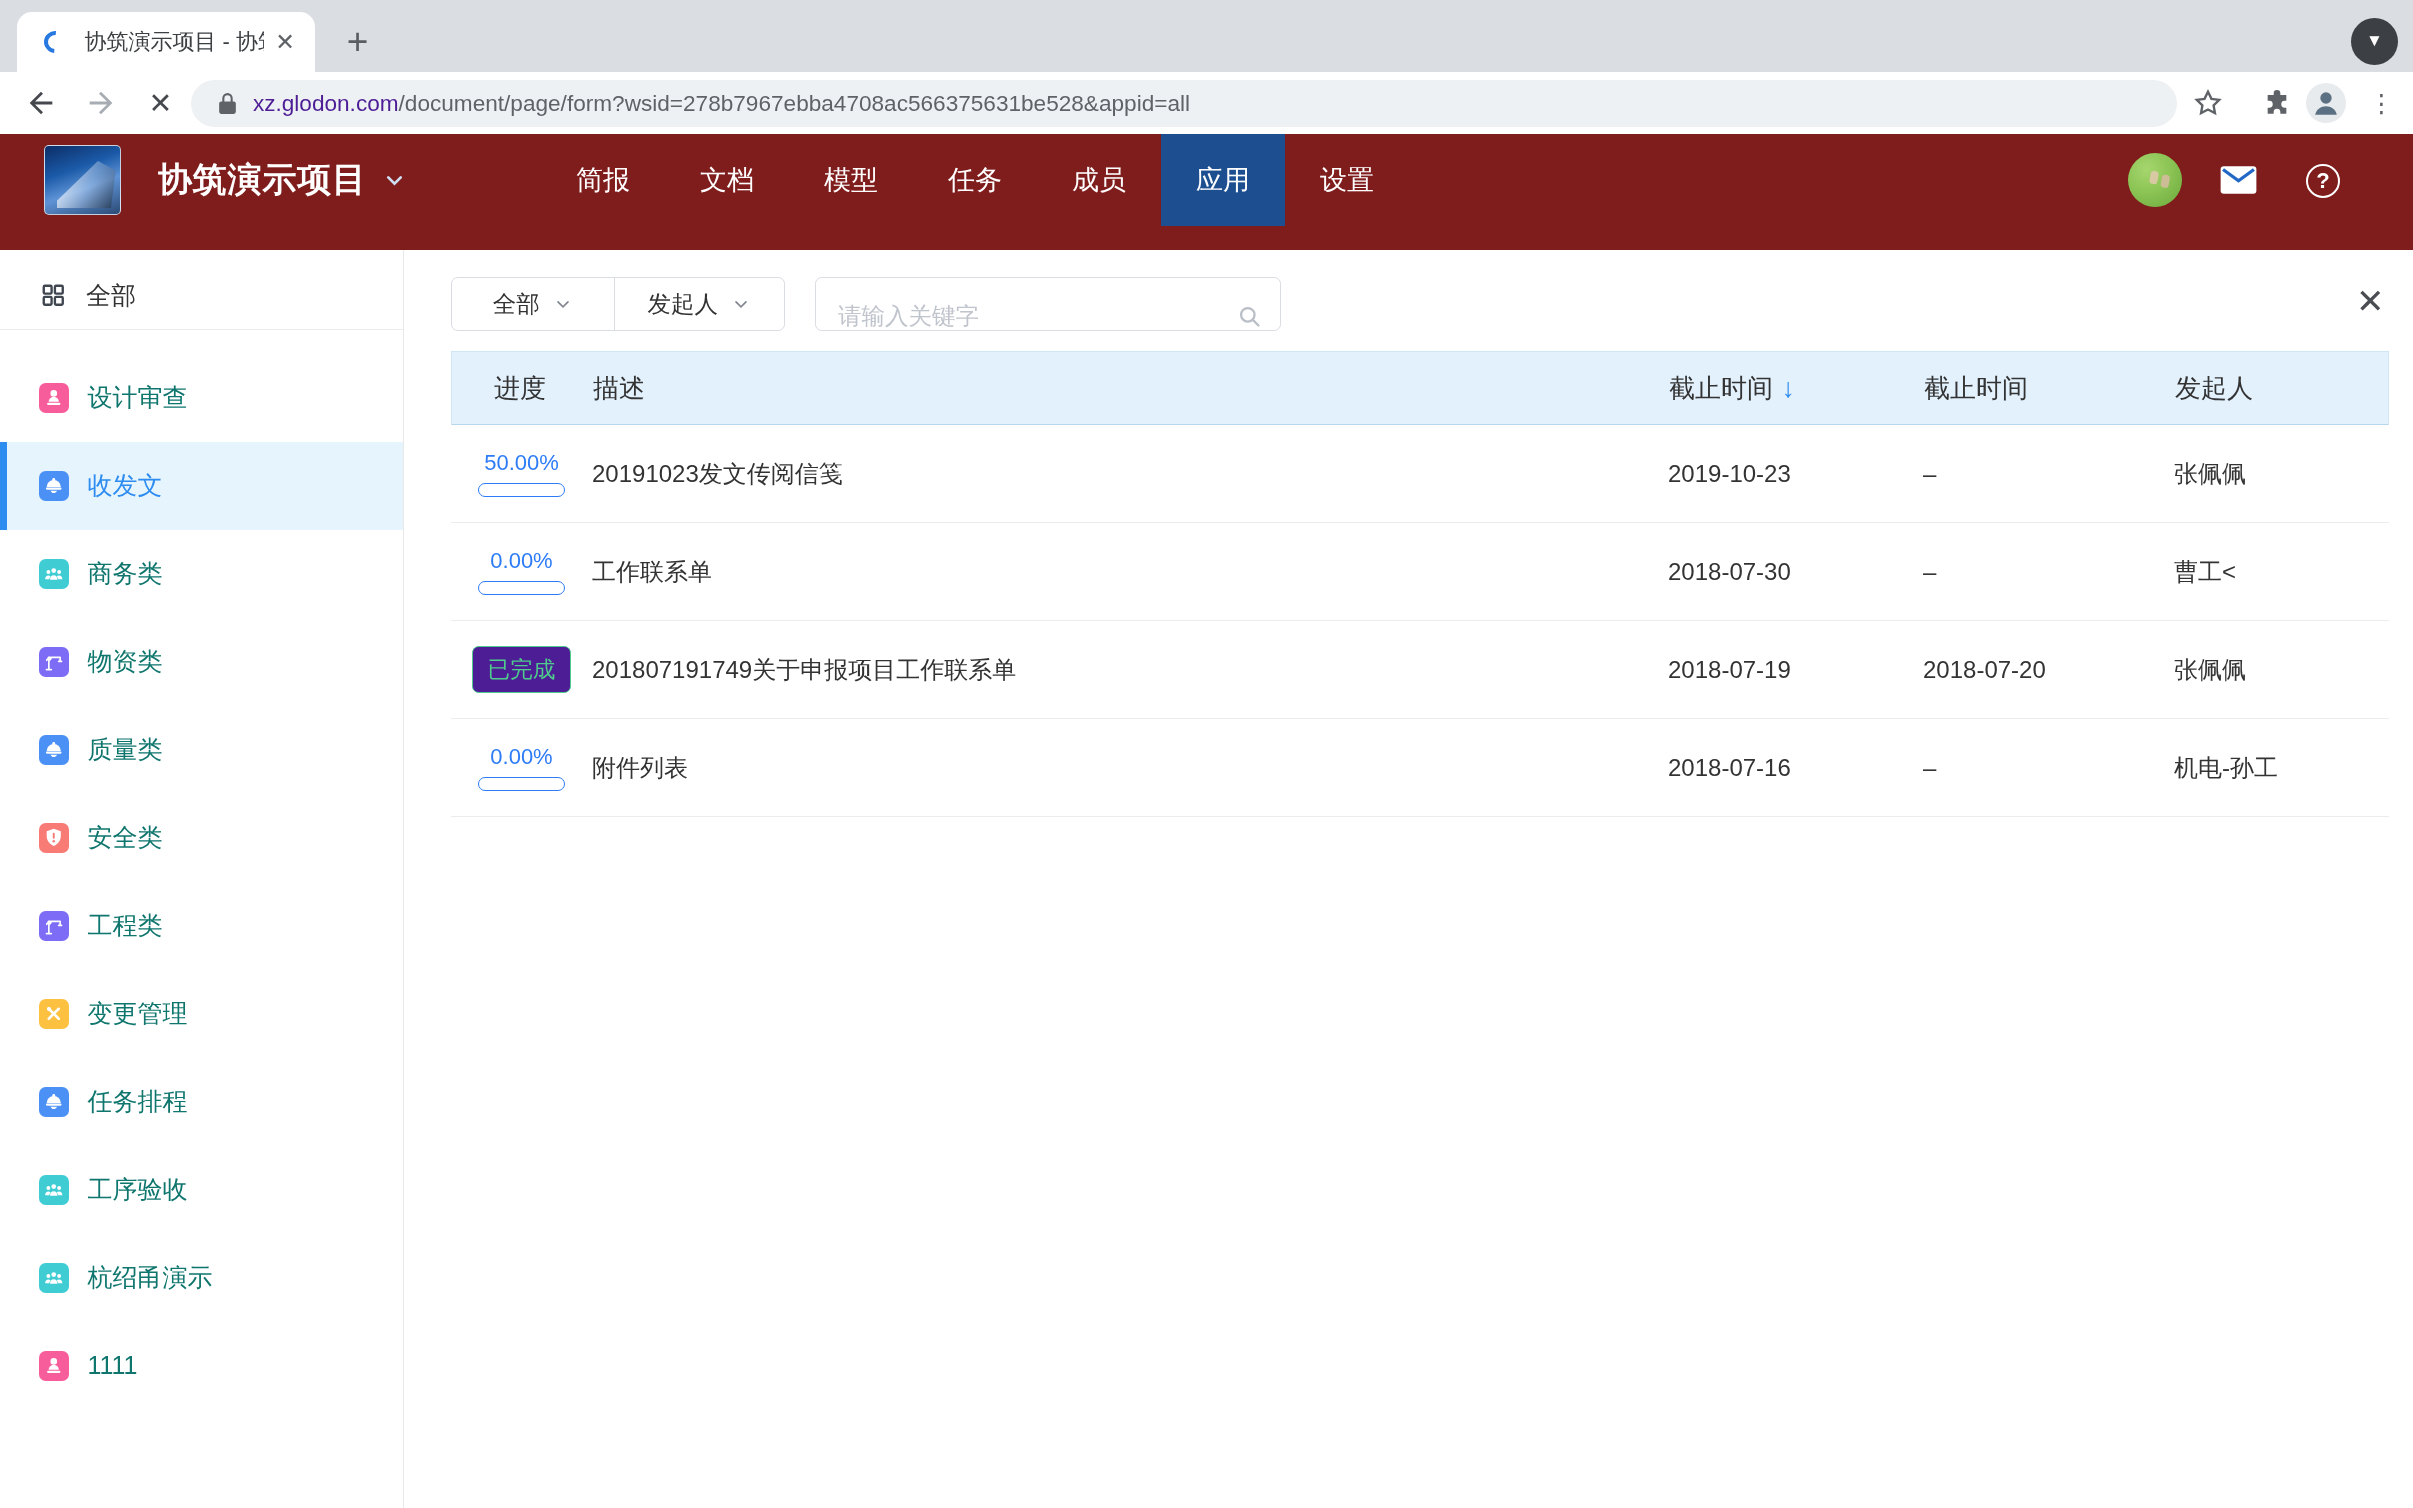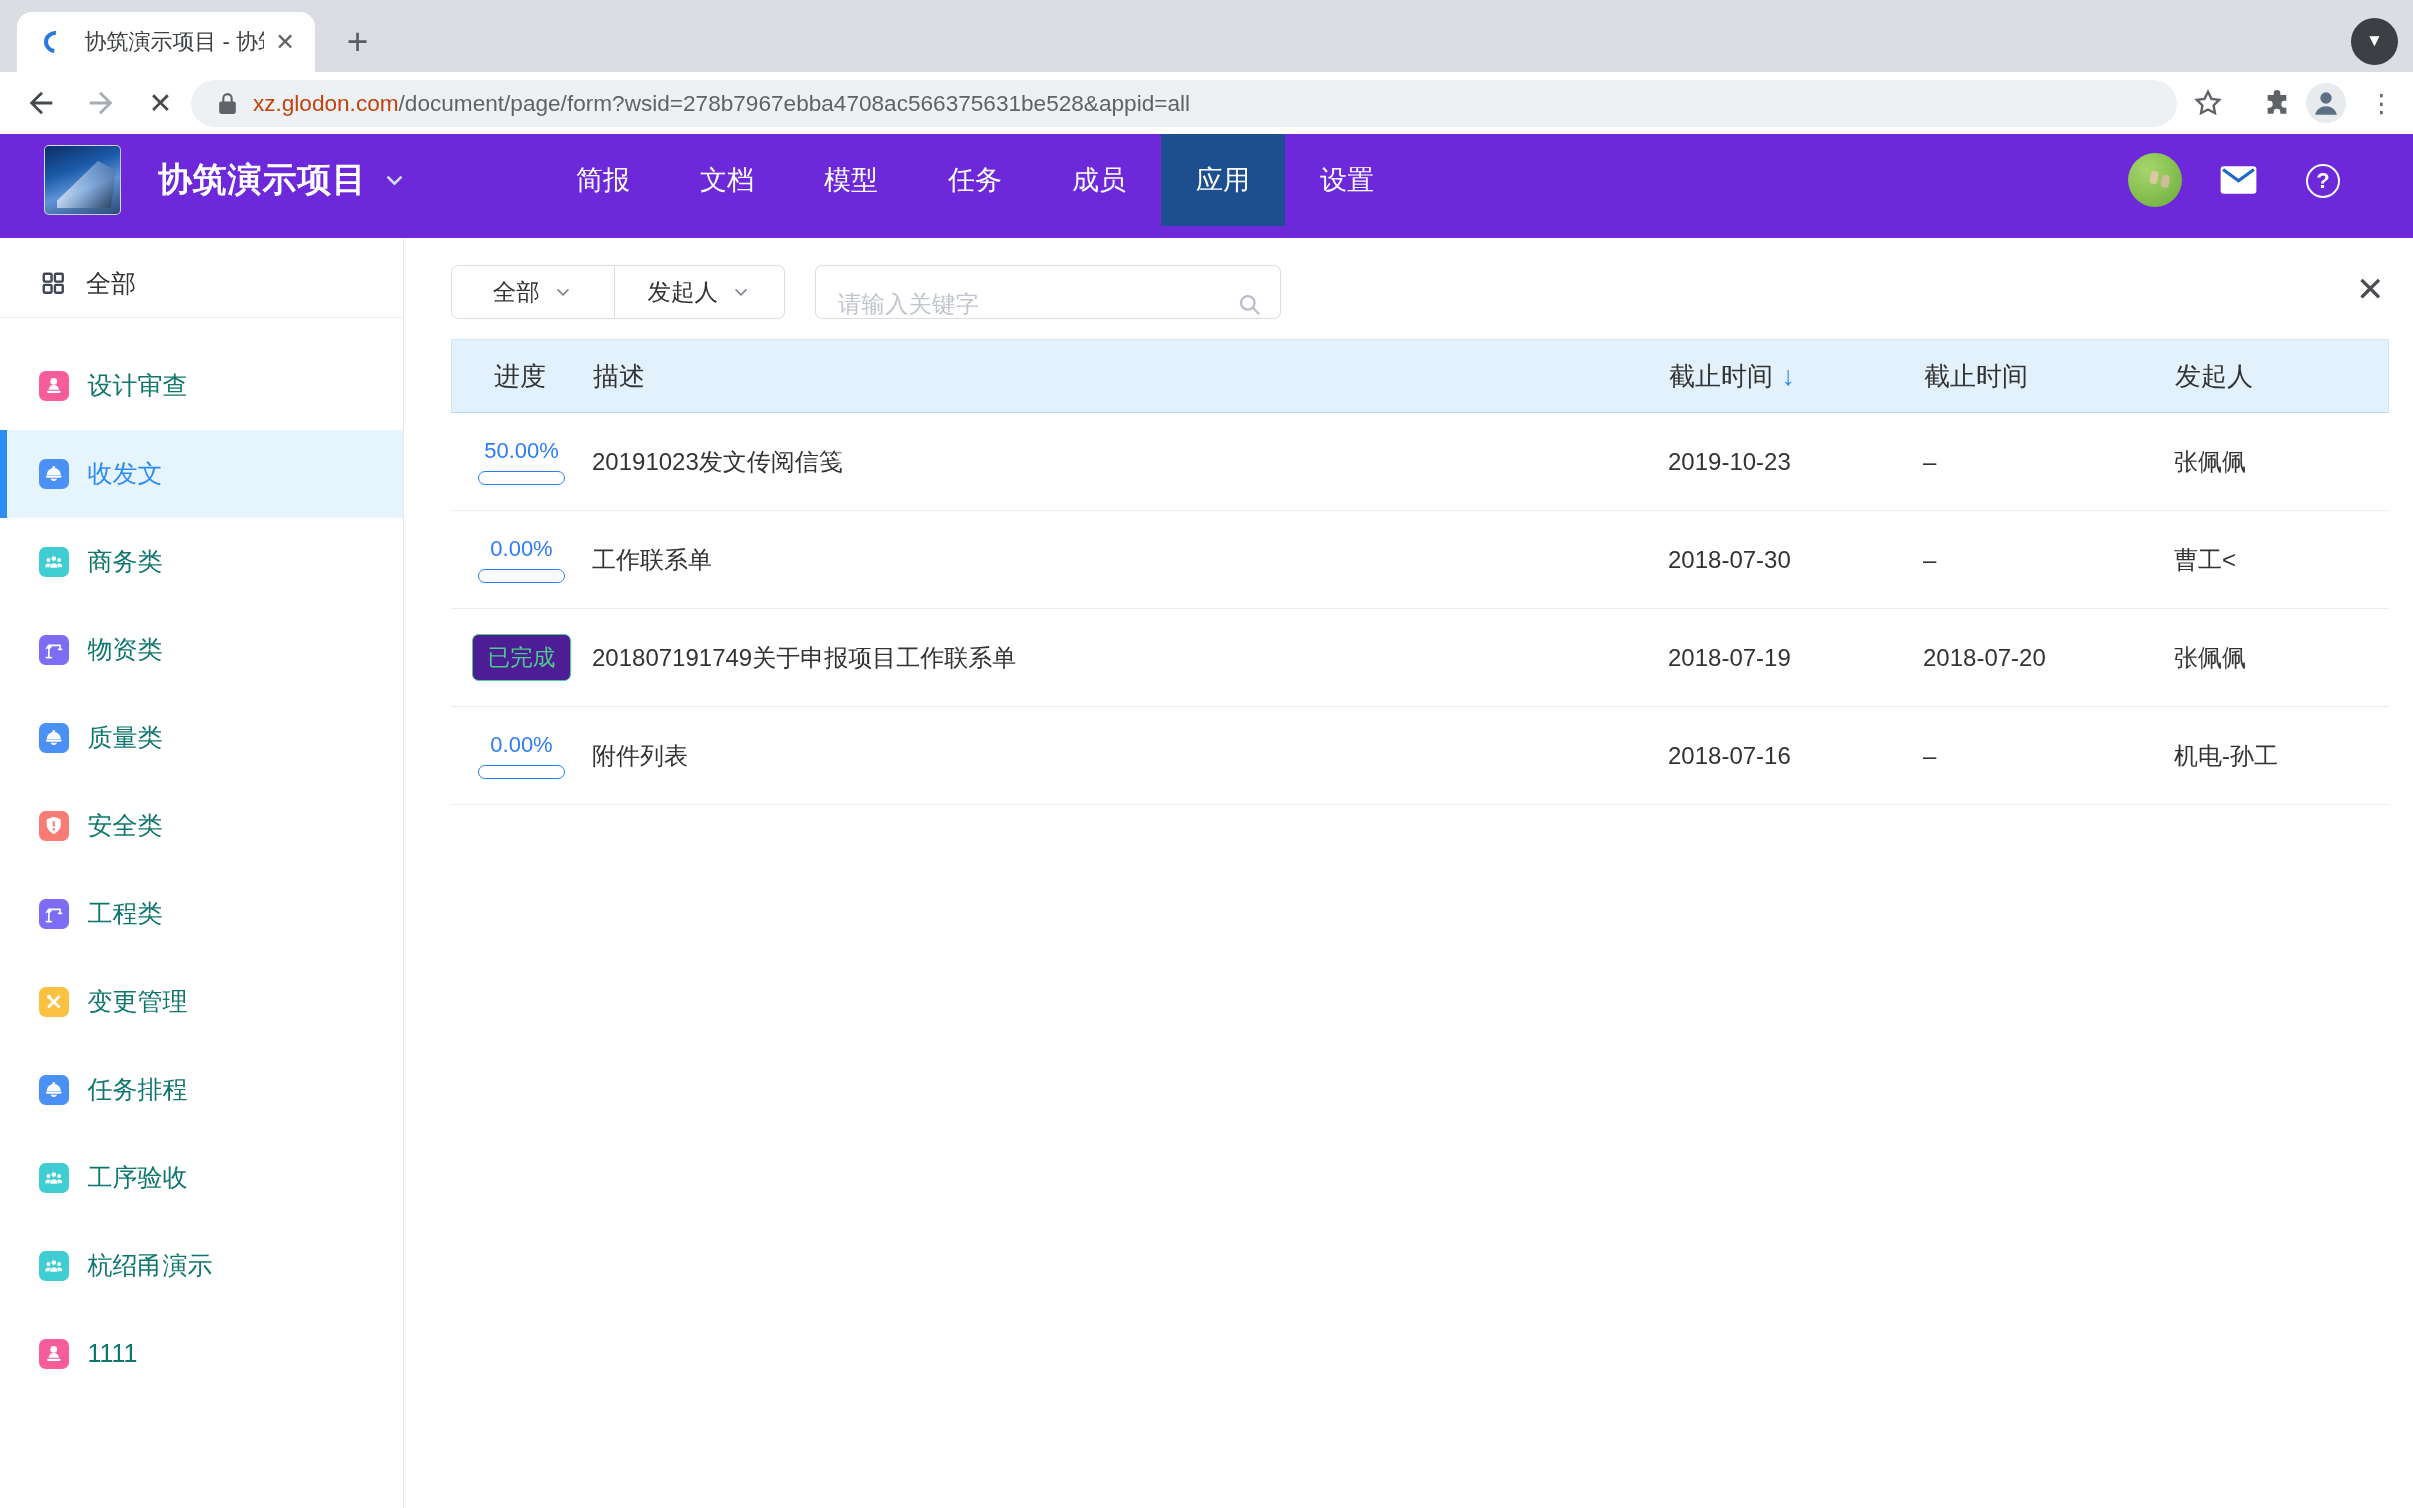--- a/index.html
+++ b/index.html
@@ -40,30 +40,30 @@
   .urlbar { position:relative; height:62px; background:#ffffff; display:flex; align-items:center; }
   .nav-ic { position:absolute; top:12.6px; width:37px; height:37px; display:flex; align-items:center; justify-content:center; }
   .ic-back { left:22px; }
   .ic-fwd  { left:82px; }
   .ic-stop { left:142px; font-size:28.5px; color:#45494e; font-weight:300;}
   .url-pill {
     position:absolute; left:191px; top:8.4px; width:1986px; height:47px;
     background:#eef1f4; border-radius:23.5px; display:flex; align-items:center; padding:0 23.5px;
   }
   .url-text { font-size:22.6px; margin-left:13.4px; white-space:nowrap; overflow:hidden; }
-  .url-domain { color:#c2410c; }
+  .url-domain { color:#4c1d95; }
   .url-path { color:#5f6368; }
   .right-ic { position:absolute; top:12.6px; width:37px; height:37px; display:flex; align-items:center; justify-content:center; }
   .ic-star { left:2189px; }
   .ic-puzzle { left:2258px; }
   .ic-profile { left:2306px; width:40px; height:40px; top:11px; background:#e8ebee; border-radius:50%; }
   .ic-dots { left:2363px; font-size:25px; color:#5f6368; letter-spacing:0; }
 
   
-  .app-header { position:relative; height:104px; background:#6d28d9; color:#fff; }
+  .app-header { position:relative; height:116px; background:#7f1d1d; color:#fff; }
   .project-logo {
     position:absolute; left:44px; top:11px; width:77px; height:70px; border-radius:5px;
     border:1.7px solid rgba(255,255,255,.75);
     background:linear-gradient(160deg,#0c2d66 0%,#1b5aa8 35%,#5e93d6 60%,#2b4a74 100%);
     overflow:hidden;
   }
   .project-logo::after {
     content:""; position:absolute; left:11.7px; top:15px; width:59px; height:47px;
     background:linear-gradient(115deg,rgba(255,255,255,.9) 0%,rgba(255,255,255,.25) 55%,rgba(0,0,0,.35) 100%);
     clip-path:polygon(0 85%, 70% 0, 100% 20%, 92% 100%, 0 100%);

